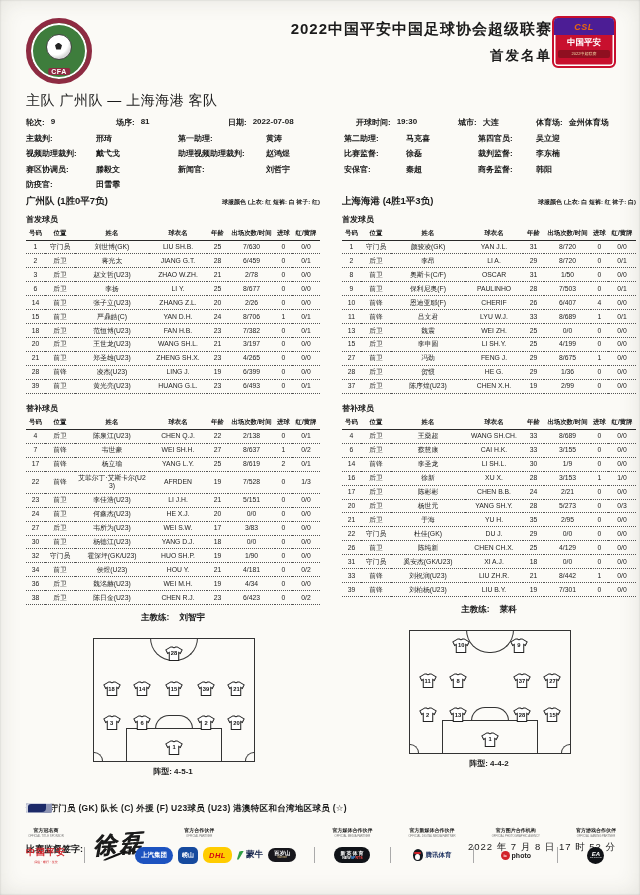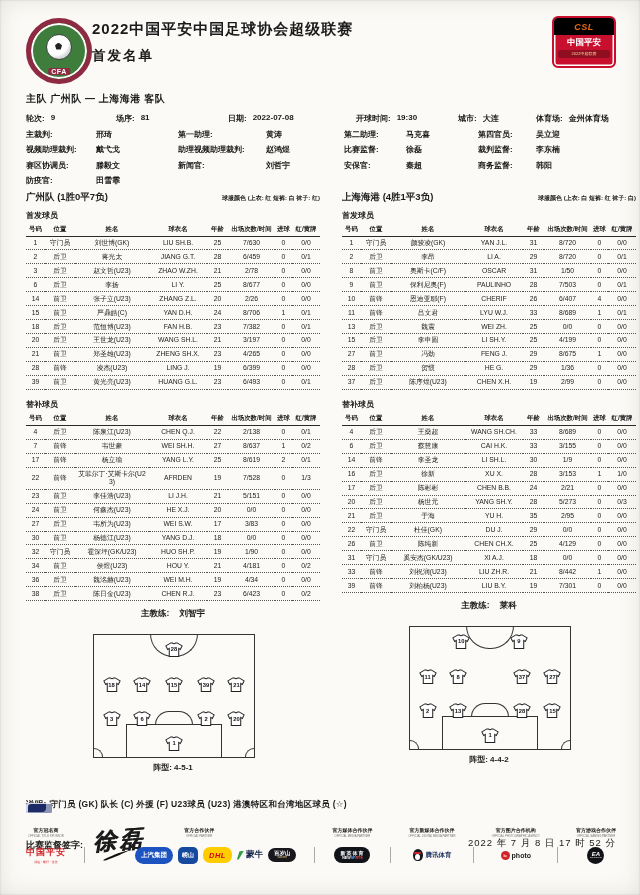--- a/index.html
+++ b/index.html
@@ -9,31 +9,31 @@
   
   .hdr{display:flex;align-items:flex-start;}
   .cfa{width:56px;height:56px;border-radius:50%;border:5px solid #8e2b42;background:#3e7d3c;
        position:relative;flex:0 0 auto;margin-top:4px;box-shadow:0 0 0 2px #fff inset;}
   .cfa .ball{position:absolute;left:50%;top:42%;transform:translate(-50%,-50%);width:24px;height:24px;border-radius:50%;
        background:radial-gradient(circle at 35% 30%,#fff 55%,#d9d9d9 70%);border:1px solid #444;}
   .cfa .ball:after{content:"";position:absolute;left:8px;top:8px;width:7px;height:7px;background:#222;
        clip-path:polygon(50% 0,100% 38%,82% 100%,18% 100%,0 38%);}
   .cfa .tag{position:absolute;left:50%;bottom:4px;transform:translateX(-50%);background:#8e2b42;color:#fff;
        font-size:7px;font-weight:bold;padding:0 3px;border-radius:2px;letter-spacing:.5px;}
-  .titles{flex:1;text-align:left;padding-top:6px;}
+  .titles{flex:1;text-align:right;padding-top:6px;}
   .t1{font-size:15px;font-weight:bold;letter-spacing:1px;}
   .t2{font-size:13.5px;font-weight:bold;margin-top:8px;letter-spacing:2px;}
   .csl{width:60px;height:48px;border:2px solid #c8102e;border-radius:6px;background:#c8102e;flex:0 0 auto;margin-top:2px;
        overflow:hidden;box-shadow:0 0 0 1.5px #fff inset;display:flex;flex-direction:column;}
-  .csl .top{background:#000000;height:17px;display:flex;align-items:center;justify-content:center;}
+  .csl .top{background:#4c1d95;height:17px;display:flex;align-items:center;justify-content:center;}
   .csl .top span{color:#e8680e;font-weight:bold;font-size:9px;font-style:italic;letter-spacing:.5px;}
   .csl .mid{color:#fff;font-weight:bold;font-size:8.5px;text-align:center;line-height:14px;height:14px;}
   .csl .bot{margin:1px 4px 0 4px;background:#8f0f20;color:#f3d9a6;font-size:4px;text-align:center;line-height:8px;height:8px;border-radius:2px;}
   
-  .teamsline{font-size:10px;font-weight:bold;margin:8px 0 7px 0;letter-spacing:.5px;}
+  .teamsline{font-size:14px;font-weight:normal;margin:8px 0 7px 0;letter-spacing:.5px;}
   .irow{display:flex;font-size:8px;margin-bottom:4.5px;}
   .irow .pair{display:flex;}
   .irow .lbl{font-weight:bold;}
   .irow .val{font-weight:bold;}
   .r1 div.pair:nth-of-type(1){width:90px}.r1 div.pair:nth-of-type(2){width:112px}
   .r1 div.pair:nth-of-type(3){width:128px}.r1 div.pair:nth-of-type(4){width:102px}
   .r1 div.pair:nth-of-type(5){width:78px}
   .r1 .lbl{margin-right:6px}
   .rx div.pair:nth-of-type(1){width:152px}.rx div.pair:nth-of-type(2){width:166px}
   .rx div.pair:nth-of-type(3){width:134px}

